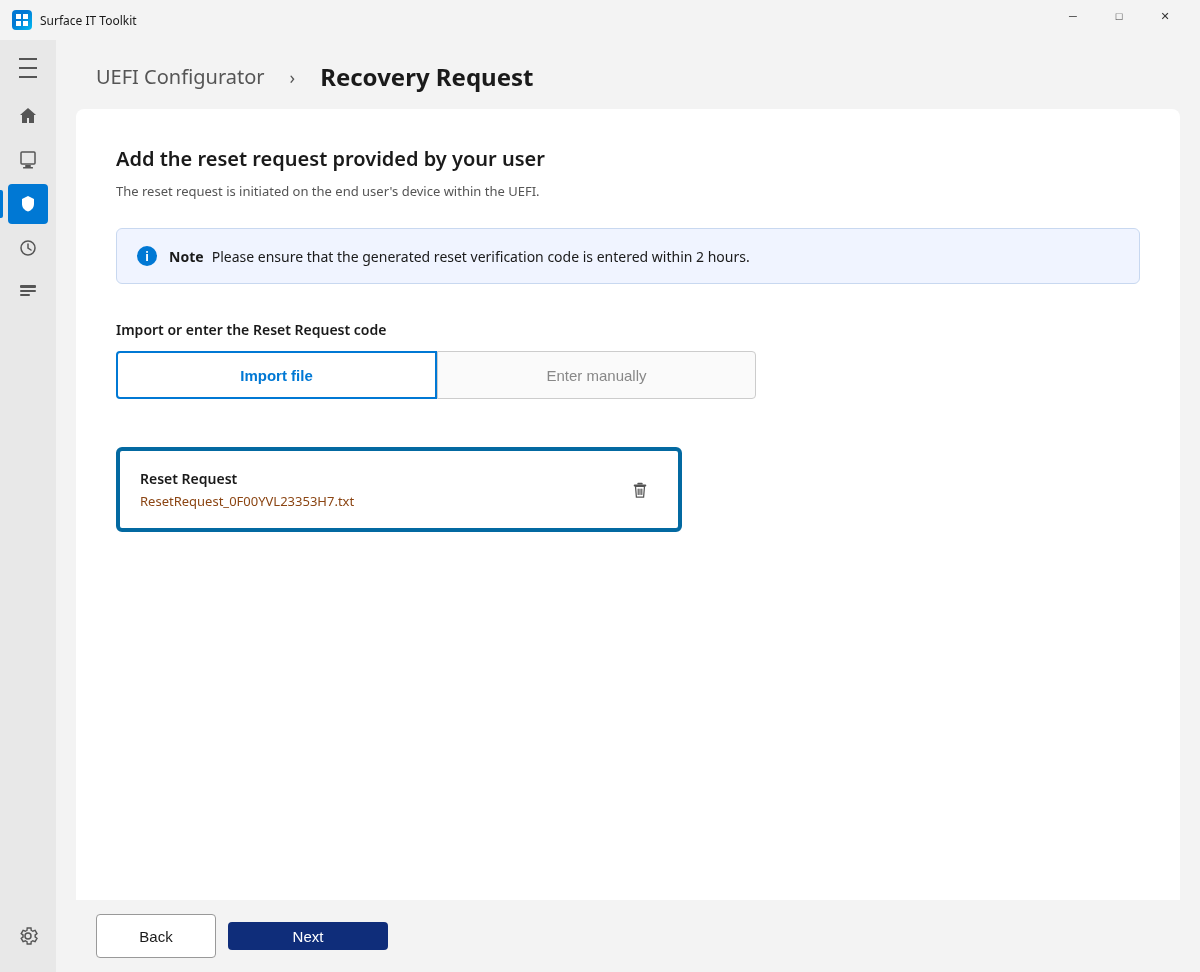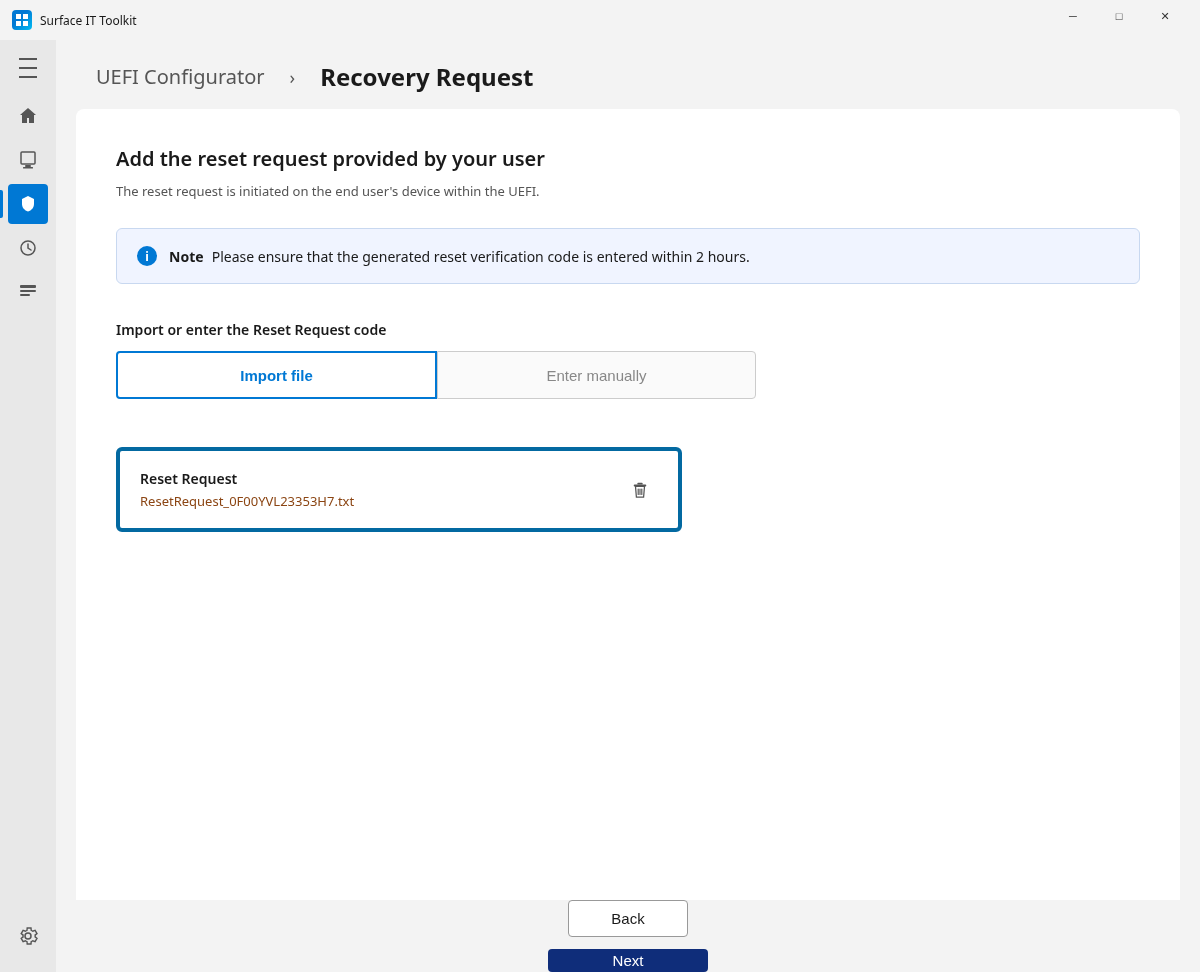--- a/index.html
+++ b/index.html
@@ -299,21 +299,20 @@
 
     
     .footer {
       height: 72px;
       background: #f3f3f3;
       display: flex;
       align-items: center;
       padding: 0 40px;
       gap: 12px;
       flex-shrink: 0;
-      flex-direction: column;
     }
     .btn-back {
       min-width: 120px;
       height: 44px;
       border: 1px solid #999;
       border-radius: 4px;
       background: white;
       font-size: 15px;
       color: #1a1a1a;
       cursor: pointer;

